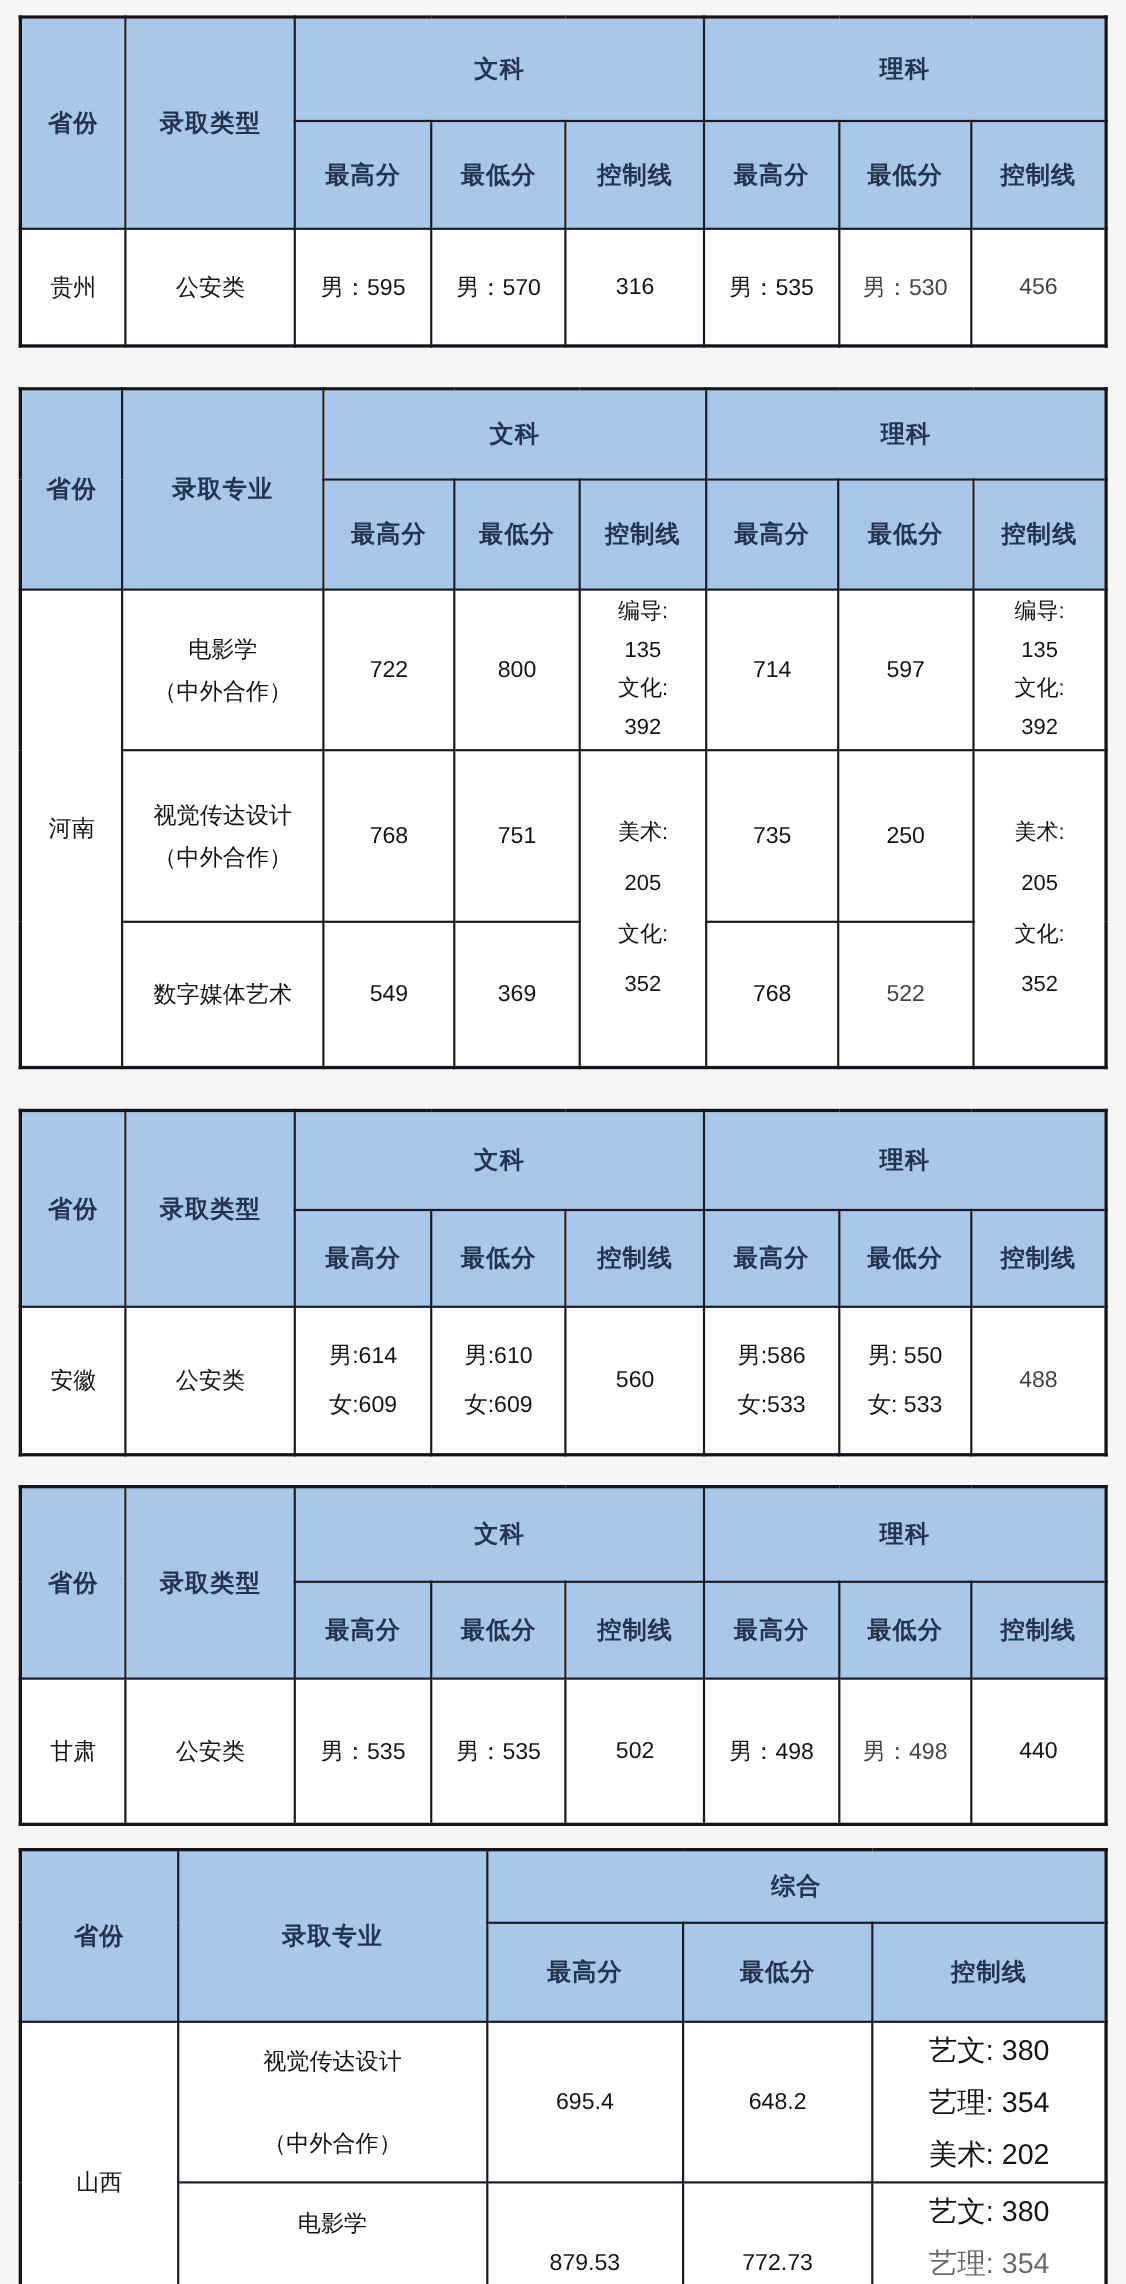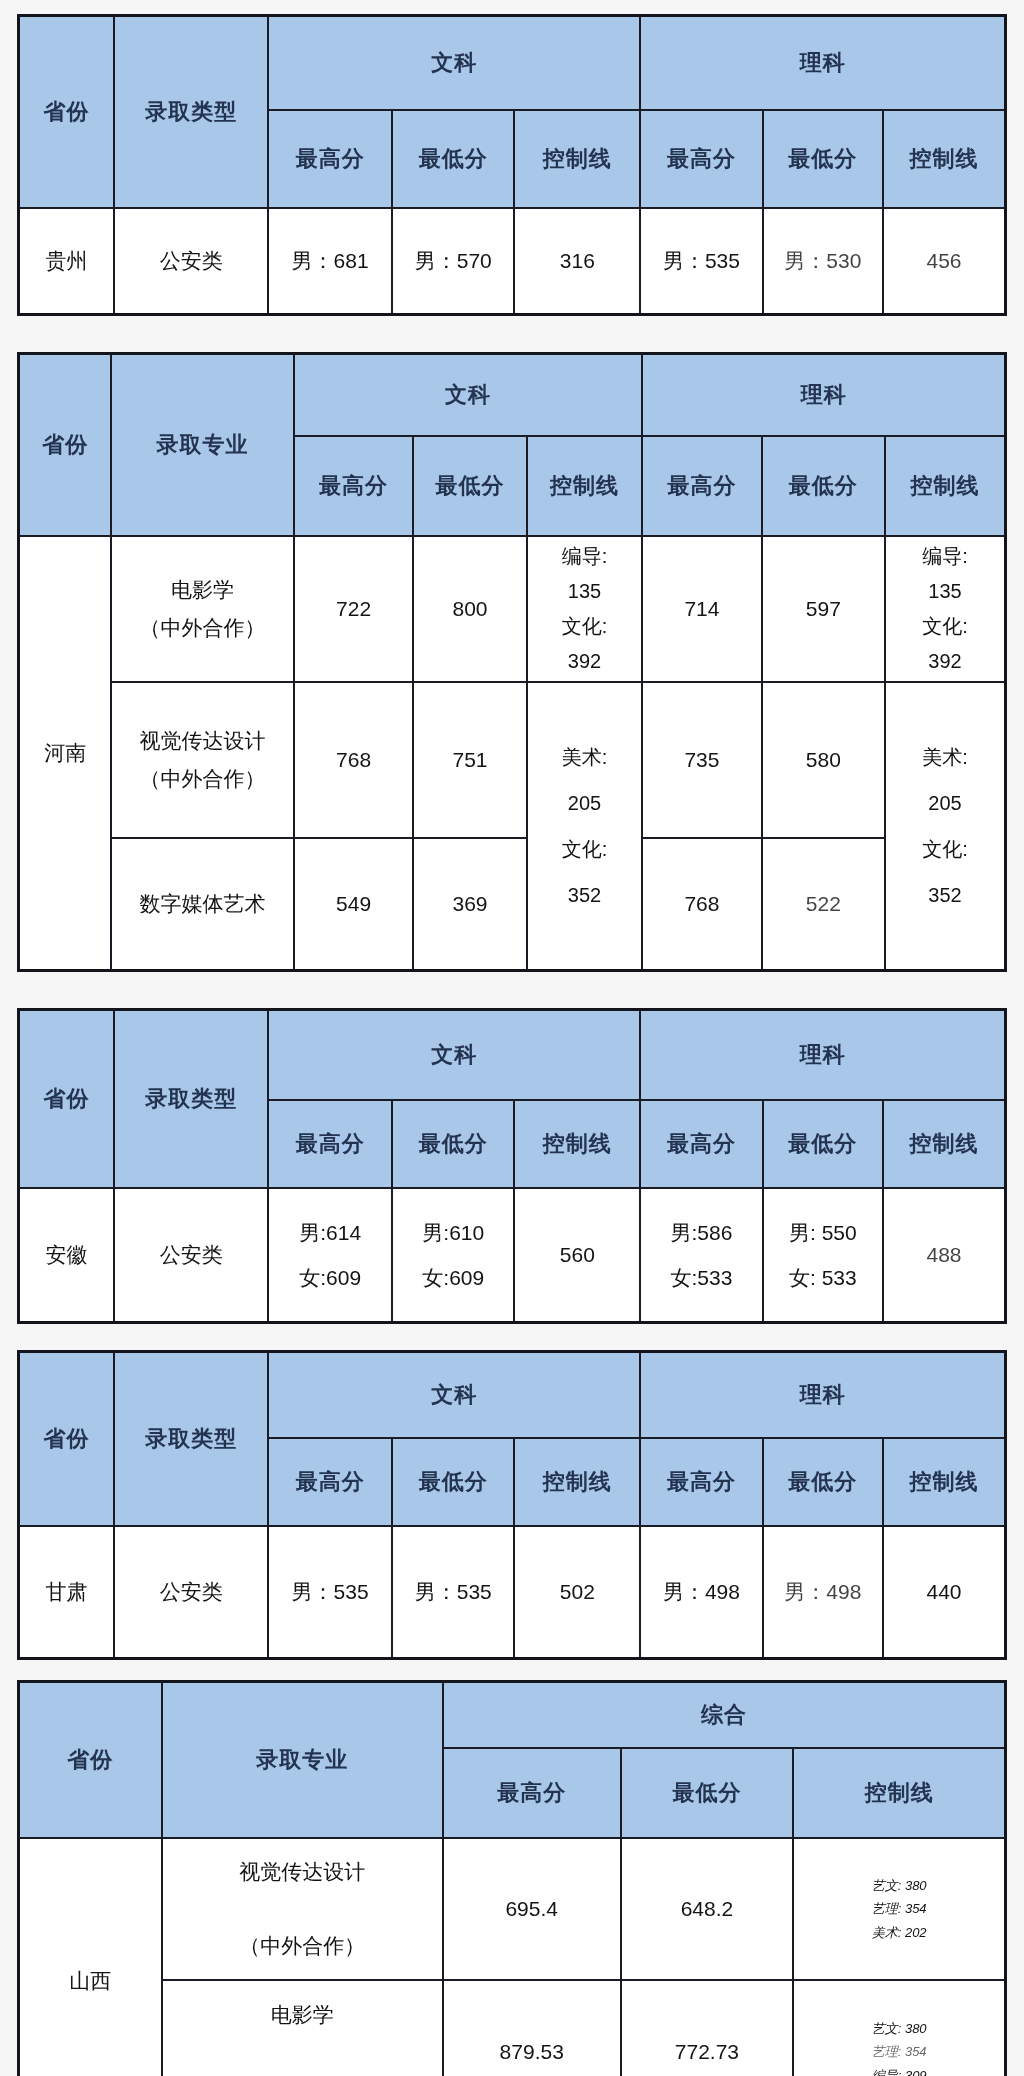--- a/index.html
+++ b/index.html
@@ -46,21 +46,21 @@
   .gap1{height:36px} .gap2{height:36px} .gap3{height:26px} .gap4{height:20px}
 
   
   .stack { display:flex; flex-direction:column; align-items:center; justify-content:center; }
   .gender-gap   > span { line-height:1.2; }
   .gender-gap   { gap:20px; }
   .major-gap    { gap:10px; }
   .major-big-gap{ gap:46px; }
   .ctrl  > span { line-height:1.75; font-size:20px; }
   .ctrl-merged > span { line-height:2.3; font-size:20px; }
-  .ctrl5 > span { line-height:1.8;  font-size:13px;font-style:italic; }
+  .ctrl5 > span { line-height:1.8;  font-size:26px; }
 
   
   .wm { color:#43434b; opacity:.8; filter:blur(.3px); }
 </style>
 </head>
 <body>
 
 <div class="page">
 
   <table class="t t1">
@@ -87,21 +87,21 @@
         <th>控制线</th>
         <th>最高分</th>
         <th>最低分</th>
         <th>控制线</th>
       </tr>
     </thead>
     <tbody>
       <tr class="r">
         <td>贵州</td>
         <td>公安类</td>
-        <td>男：681</td>
+        <td>男：595</td>
         <td>男：570</td>
         <td>316</td>
         <td>男：535</td>
         <td class="wm">男：530</td>
         <td class="wm">456</td>
       </tr>
     </tbody>
   </table>
 
   <div class="gap1"></div>
@@ -174,21 +174,21 @@
         <td>751</td>
         <td rowspan="2">
           <div class="stack ctrl-merged">
             <span>美术:</span>
             <span>205</span>
             <span>文化:</span>
             <span>352</span>
           </div>
         </td>
         <td>735</td>
-        <td>580</td>
+        <td>250</td>
         <td rowspan="2">
           <div class="stack ctrl-merged">
             <span>美术:</span>
             <span>205</span>
             <span>文化:</span>
             <span>352</span>
           </div>
         </td>
       </tr>
       <tr class="r3">

